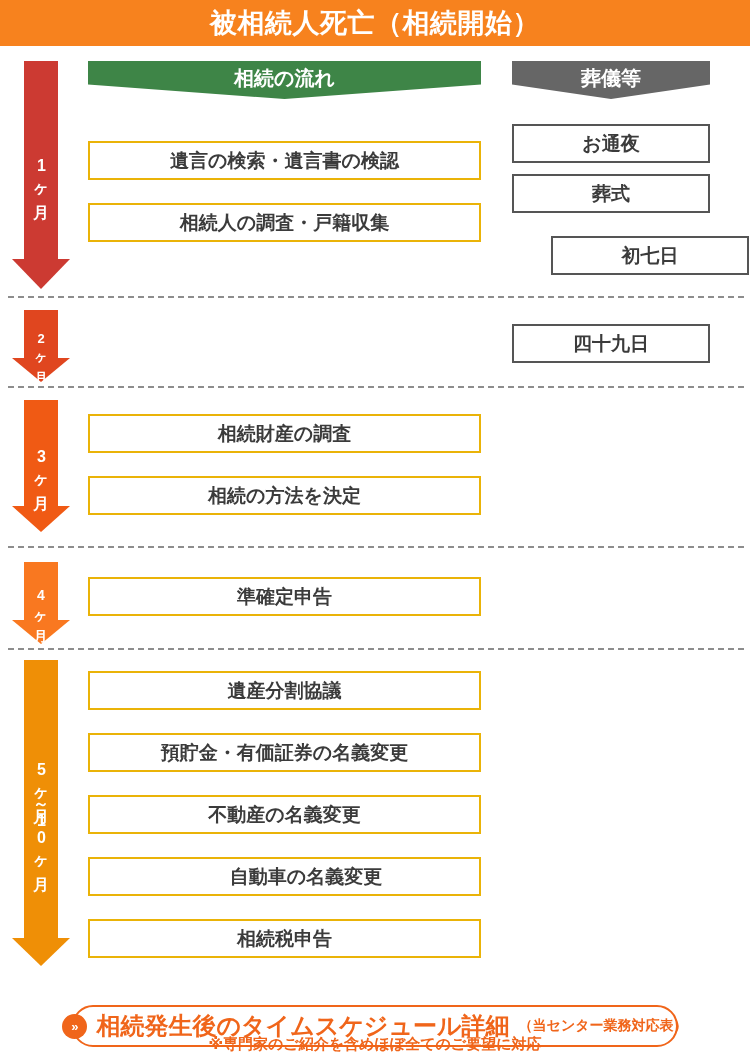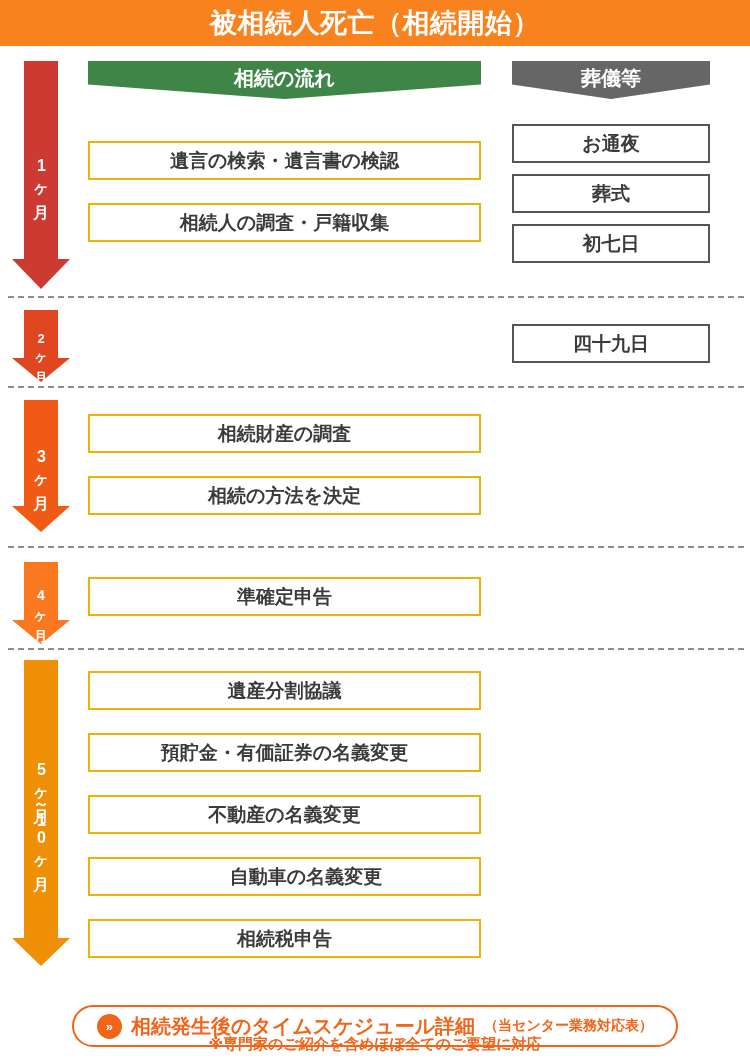--- a/index.html
+++ b/index.html
@@ -157,21 +157,21 @@
     background: #F0651A;
     color: #ffffff;
     font-size: 13px;
     font-weight: bold;
     line-height: 25px;
     text-align: center;
     flex: 0 0 auto;
   }
   .cta-main {
     color: #F0651A;
-    font-size: 20px;
+    font-size: 24px;
     font-weight: bold;
     white-space: nowrap;
   }
   .cta-sub {
     color: #F0651A;
     font-size: 14px;
     font-weight: bold;
     white-space: nowrap;
   }
 
@@ -267,21 +267,21 @@
   <div class="task-box" style="top:919px;">
     <span>相続税申告</span>
   </div>
 
   <div class="fun-box" style="top:124px;">
     <span>お通夜</span>
   </div>
   <div class="fun-box" style="top:174px;">
     <span>葬式</span>
   </div>
-  <div class="fun-box" style="top:224px;">
+  <div class="fun-box" style="top:236px;margin-left:39px;">
     <span>初七日</span>
   </div>
   <div class="fun-box" style="top:324px;">
     <span>四十九日</span>
   </div>
 
   <div class="cta">
     <span class="cta-icon">»</span>
     <span class="cta-main">相続発生後のタイムスケジュール詳細</span>
     <span class="cta-sub">（当センター業務対応表）</span>

